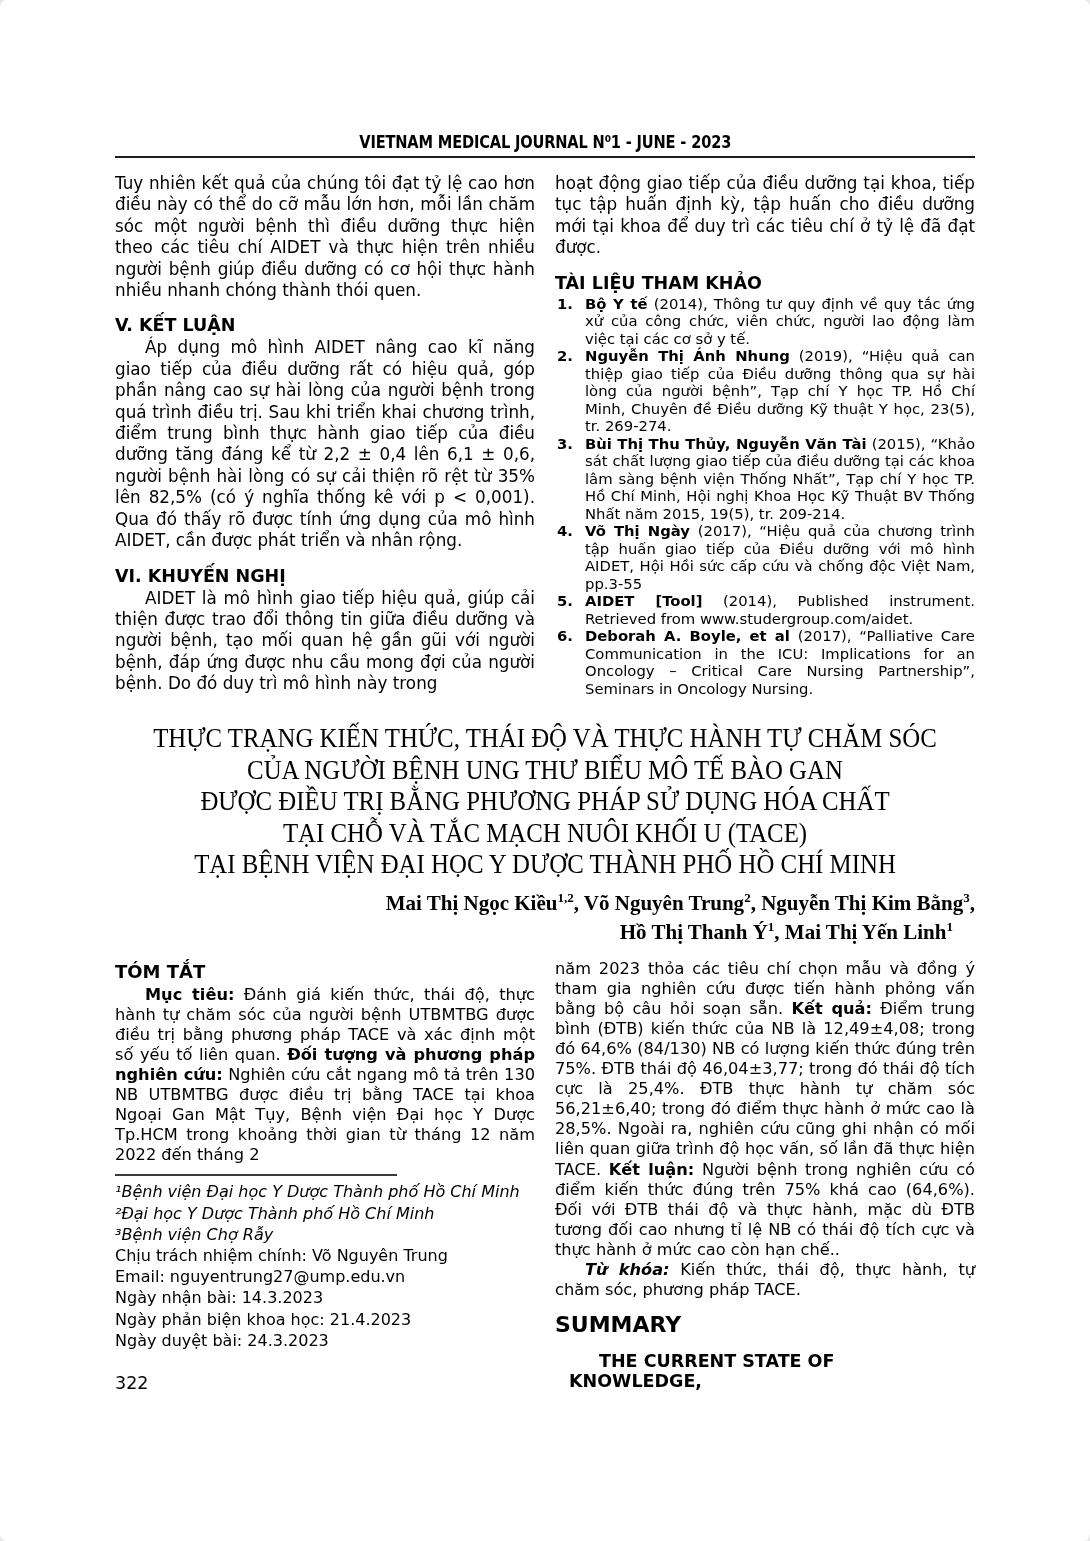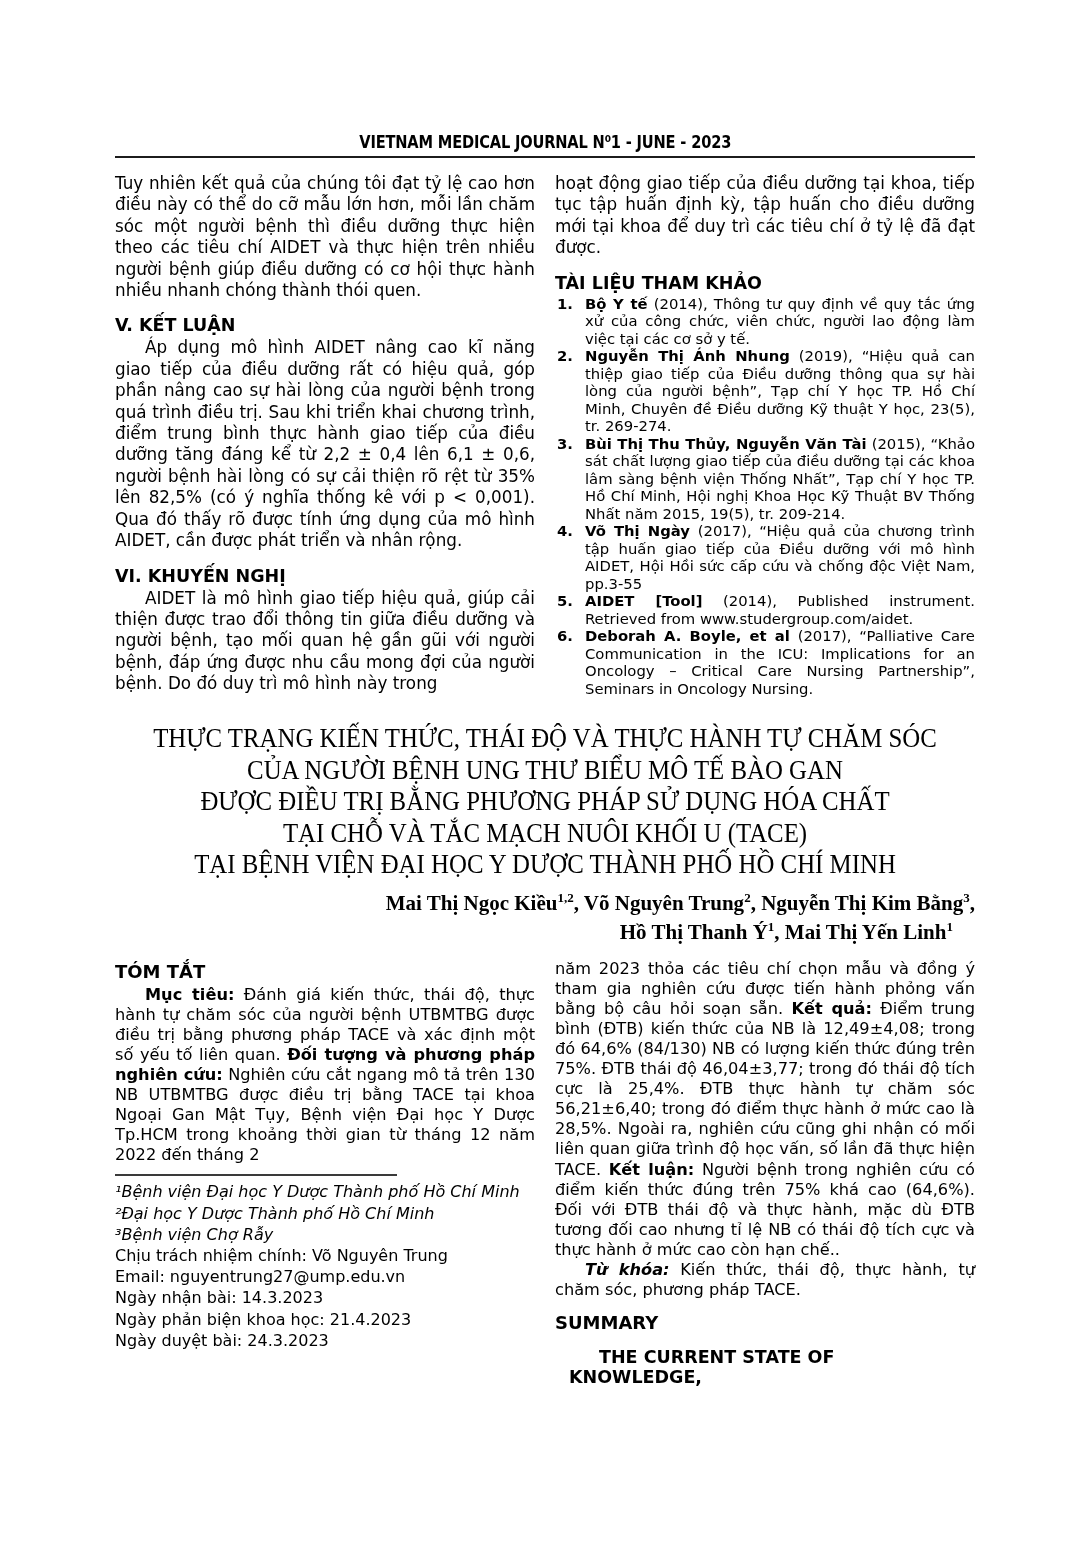--- a/index.html
+++ b/index.html
@@ -1,20 +1,21 @@
 <!DOCTYPE html>
 <html><head>
 <meta charset="utf-8">
 <style>
   html,body{margin:0;padding:0;background:#e8e8e8;}
   .page{
     width:1090px;height:1541px;box-sizing:border-box;
     margin:0 auto;background:#ffffff;color:#000;
     padding:132px 115px 0 115px;position:relative;overflow:hidden;
     font-family:"DejaVu Sans",sans-serif;
+    border-radius:7px;
   }
   .jheader{border-bottom:2px solid #1c1c1c;text-align:center;padding-bottom:4px;}
   .jtitle{font-weight:bold;font-size:17px;letter-spacing:-0.2px;display:inline-block;transform:scaleX(0.86);}
   .cols{display:flex;gap:20px;}
   .top{margin-top:15px;}
   .col{width:420px;}
   .bp{margin:0;font-size:16.8px;line-height:21.4px;text-align:justify;}
   .ind{text-indent:30px;}
   .sh{margin:14px 0 2px 0;font-size:17.5px;font-weight:bold;}
   #refs{font-size:14.8px;line-height:17.5px;}
@@ -30,21 +31,21 @@
            font-size:21px;line-height:29px;text-align:right;}
   .aline{margin:0;}
   .l2{padding-right:22px;}
   .abs{margin-top:12px;}
   .ap{margin:0;font-size:16.2px;line-height:20.1px;text-align:justify;}
   .abs-h{margin:2px 0 3px 0;font-size:18px;font-weight:bold;}
   .fnrule{width:282px;border-top:2px solid #3a3a3a;margin:9px 0 5px 0;height:0;}
   .affil{font-style:italic;}
   .affil div,.fmeta div{font-size:16px;line-height:21.2px;}
   .pagenum{margin-top:22px;font-size:17.5px;}
-  .sum-h{margin:12px 0 2px 0;font-size:18px;font-weight:bold;}
+  .sum-h{margin:12px 0 2px 0;font-size:22px;font-weight:bold;}
   .sumtitle{margin:14px;font-weight:bold;font-size:17.5px;text-indent:30px;}
 </style>
 </head>
 <body>
 
 <div class="page">
 
   <header class="jheader">
     <div class="jtitle">VIETNAM MEDICAL JOURNAL N⁰1 - JUNE - 2023</div>
   </header>
@@ -94,20 +95,21 @@
           <div>²Đại học Y Dược Thành phố Hồ Chí Minh</div>
           <div>³Bệnh viện Chợ Rẫy</div>
         </div>
       <div class="fmeta">
           <div>Chịu trách nhiệm chính: Võ Nguyên Trung</div>
           <div>Email: nguyentrung27@ump.edu.vn</div>
           <div>Ngày nhận bài: 14.3.2023</div>
           <div>Ngày phản biện khoa học: 21.4.2023</div>
           <div>Ngày duyệt bài: 24.3.2023</div>
         </div>
+      <div class="pagenum">322</div>
     </div>
     <div class="col">
       <p class="ap"><span>năm 2023 thỏa các tiêu chí chọn mẫu và đồng ý tham gia nghiên cứu được tiến hành phỏng vấn bằng bộ câu hỏi soạn sẵn. </span><span class="b">Kết quả:</span><span> Điểm trung bình (ĐTB) kiến thức của NB là 12,49±4,08; trong đó 64,6% (84/130) NB có lượng kiến thức đúng trên 75%. ĐTB thái độ 46,04±3,77; trong đó thái độ tích cực là 25,4%. ĐTB thực hành tự chăm sóc 56,21±6,40; trong đó điểm thực hành ở mức cao là 28,5%. Ngoài ra, nghiên cứu cũng ghi nhận có mối liên quan giữa trình độ học vấn, số lần đã thực hiện TACE. </span><span class="b">Kết luận:</span><span> Người bệnh trong nghiên cứu có điểm kiến thức đúng trên 75% khá cao (64,6%). Đối với ĐTB thái độ và thực hành, mặc dù ĐTB tương đối cao nhưng tỉ lệ NB có thái độ tích cực và thực hành ở mức cao còn hạn chế..</span></p>
       <p class="ap ind"><span class="b i">Từ khóa:</span><span> Kiến thức, thái độ, thực hành, tự chăm sóc, phương pháp TACE.</span></p>
       <h3 class="sum-h">SUMMARY</h3>
       <p class="sumtitle">THE CURRENT STATE OF KNOWLEDGE,</p>
     </div>
   </section>
 
 </div>

